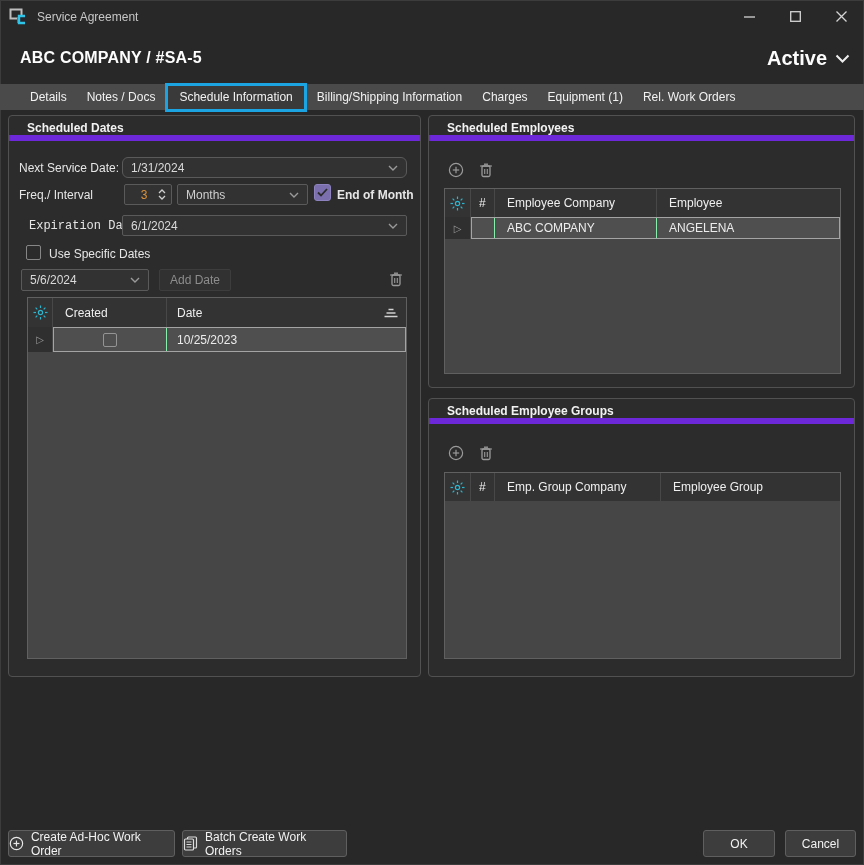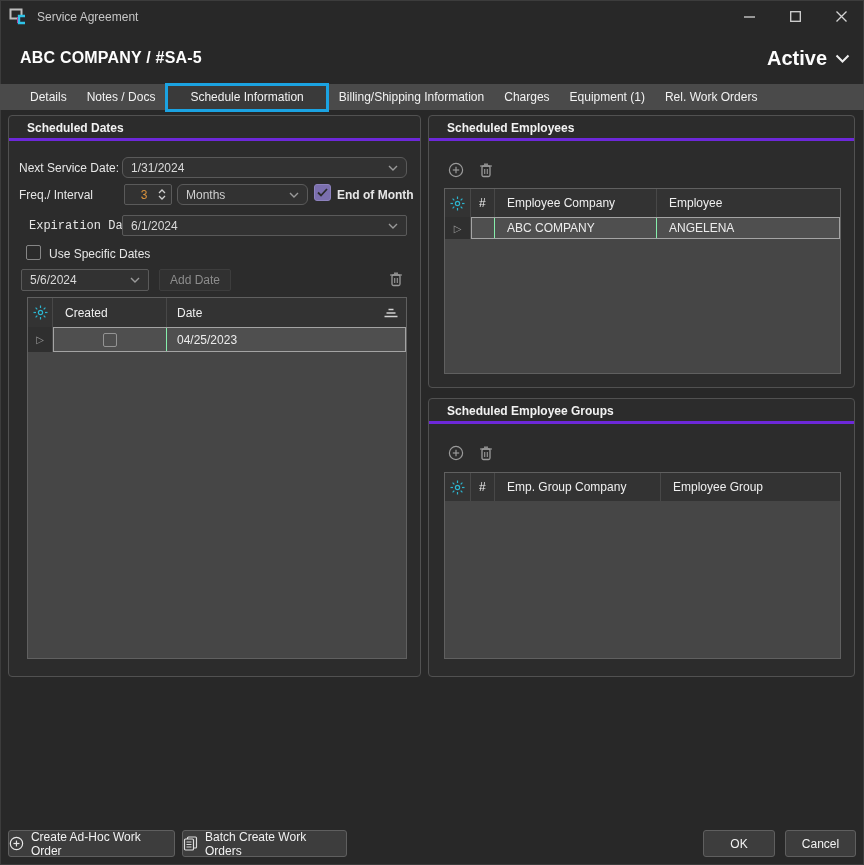--- a/index.html
+++ b/index.html
@@ -19,25 +19,25 @@
   .win-btn { width:46px; height:33px; display:flex; align-items:center; justify-content:center; cursor:default; }
   
   .hdr { position:absolute; left:0; top:33px; width:864px; height:50px; display:flex; align-items:center; }
   .hdr-title { margin-left:20px; font-size:16px; font-weight:bold; color:#fdfdfd; letter-spacing:.2px; }
   .hdr-status { position:absolute; right:14px; display:flex; align-items:center; gap:8px; }
   .hdr-status-text { font-size:20px; font-weight:bold; color:#fdfdfd; }
   
   .tabstrip { position:absolute; left:0; top:84px; width:864px; height:26px; background:#4a4a4a;
               display:flex; align-items:center; padding-left:20px; }
   .tab { padding:0 10px; height:26px; display:flex; align-items:center; color:#f2f2f2; white-space:nowrap; }
-  .tab.selected { background:#3a3a3a; border:3px solid #1ba3e2; border-radius:0; height:29px; padding:0 22px; }
+  .tab.selected { background:#3a3a3a; border:3px solid #1ba3e2; border-radius:0; height:29px; padding:0 11px; }
   
   .panel { position:absolute; background:#2c2c2c; border:1px solid #515151; border-radius:4px; }
   .panel-hd { height:25px; line-height:25px; padding-left:18px; font-weight:bold; color:#f2f2f2;
-              border-bottom:3px solid #6d28d9; }
+              border-bottom:6px solid #6d28d9; }
   .p-left  { left:8px;  top:115px; width:413px; height:562px; }
   .p-emp   { left:428px; top:115px; width:427px; height:273px; }
   .p-grp   { left:428px; top:398px; width:427px; height:279px; }
   
   .abs { position:absolute; }
   .lbl { color:#e6e6e6; }
   .editor { background:#323232; border:1px solid #5a5a5a; border-radius:2px; height:21px;
             display:flex; align-items:center; padding:0 8px; color:#dadada; }
   .editor .val { flex:1; }
   .chev { flex:none; }
@@ -150,21 +150,21 @@
       <span class="spin-val">3</span>
       <span class="spin-btns">
         <svg width="8" height="5" viewBox="0 0 8 5">
             <polyline points="1,4 4,1 7,4" fill="none" stroke="#cfcfcf" stroke-width="1.3"></polyline>
           </svg>
         <svg width="8" height="5" viewBox="0 0 8 5">
             <polyline points="1,1 4,4 7,1" fill="none" stroke="#cfcfcf" stroke-width="1.3"></polyline>
           </svg>
       </span>
     </div>
-    <div class="abs editor" style="left:168px; top:68px; width:131px;border-radius:6px;">
+    <div class="abs editor" style="left:168px; top:68px; width:131px;">
       <span class="val" style="color:#cfcfcf;">Months</span>
       <svg class="chev" width="10" height="6" viewBox="0 0 10 6">
           <polyline points="1,1 5,5 9,1" fill="none" stroke="#9a9a9a" stroke-width="1.4"></polyline>
         </svg>
     </div>
     <div class="abs cb-purple" style="left:305px; top:68px;">
       <svg width="11" height="9" viewBox="0 0 11 9">
           <polyline points="1,4.5 4,7.5 10,1" fill="none" stroke="#2b2b2b" stroke-width="1.8"></polyline>
         </svg>
     </div>
@@ -231,21 +231,21 @@
       </div>
       <div class="g-row" style="height:25px;">
         <div class="g-ind" style="width:25px;">
             <span class="expander">▷</span>
           </div>
         <div class="g-rowbody">
           <div class="g-cell" style="width:113px; justify-content:center;">
             <div class="cb" style="width:14px; height:14px; border-color:#949494; background:transparent;"></div>
           </div>
           <div class="g-cell g-fill" style="padding-left:10px;">
-            <span>04/25/2023</span>
+            <span>10/25/2023</span>
           </div>
         </div>
       </div>
     </div>
   </div>
 
   <div class="panel p-emp">
     <div class="panel-hd">Scheduled Employees</div>
 
     <div class="toolbtn" style="left:18px; top:45px;">

